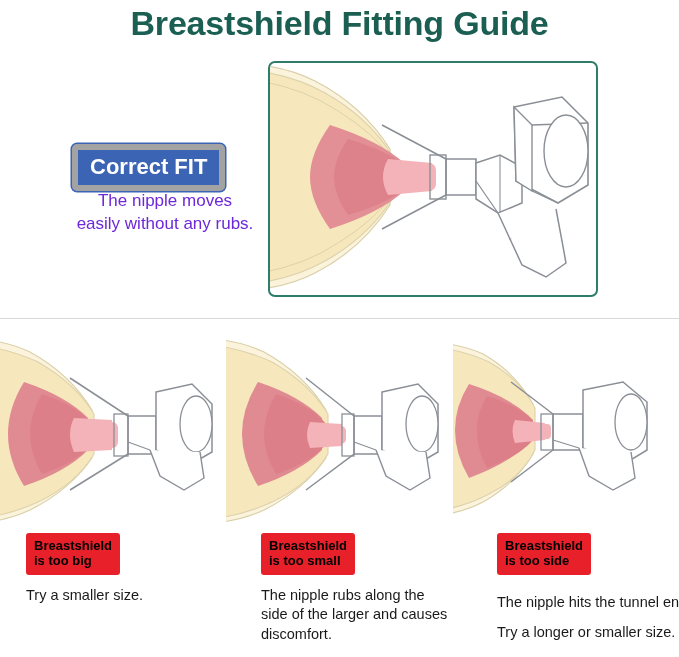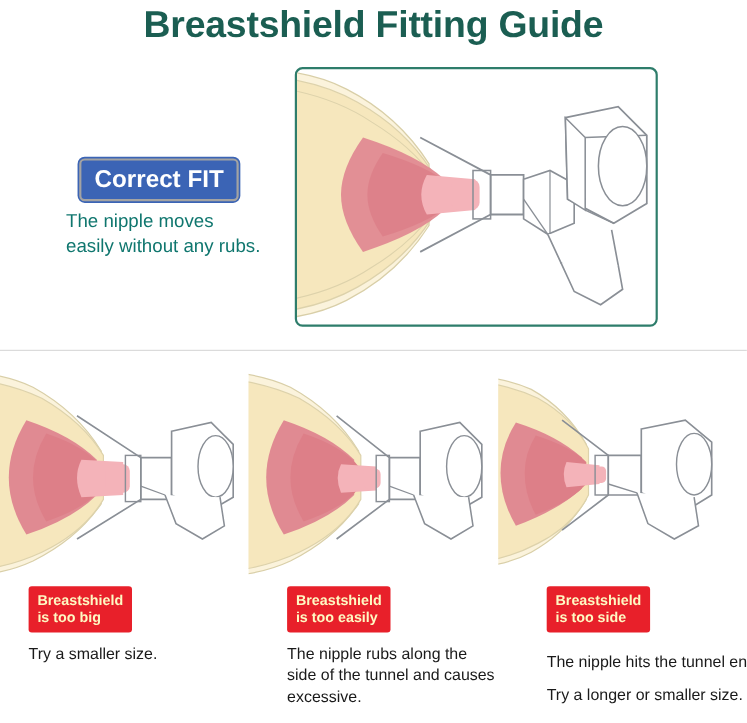--- a/index.html
+++ b/index.html
@@ -50,33 +50,33 @@
   .correct-fit-badge {
     position: absolute;
     left: 72px;
     top: 144px;
     background: #3b64b5;
     color: #ffffff;
     font-size: 22px;
     font-weight: bold;
     padding: 6px 12px 7px 12px;
     border-radius: 5px;
-    border: 2px solid #a3a3a3;
+    border: 6px solid #a3a3a3;
     box-shadow: 0 0 0 1.5px #3b64b5;
     line-height: 1;
   }
   .correct-fit-text {
     position: absolute;
     left: 60px;
     top: 190px;
     width: 210px;
-    text-align: left;
+    text-align: center;
     font-size: 17px;
     line-height: 1.35;
-    color: #0f766e;
+    color: #6d28d9;
   }
 
   
   .divider {
     position: absolute;
     left: 0;
     top: 318px;
     width: 679px;
     height: 1px;
     background: #d8d8d8;
@@ -106,21 +106,21 @@
     top: 0;
     width: 226px;
     height: 196px;
   }
   .col-figure svg { display: block; }
 
   .badge-red {
     position: absolute;
     top: 203px;
     background: #e8202a;
-    color: #fef9c3;
+    color: #000000;
     font-weight: bold;
     font-size: 13px;
     line-height: 1.18;
     padding: 5px 8px 6px 8px;
     border-radius: 3px;
   }
   .col-0 .badge-red { left: 26px; }
   .col-1 .badge-red { left: 35px; }
   .col-2 .badge-red { left: 44px; }
 
@@ -229,24 +229,24 @@
           <path d="M 128 86 L 156 86 L 156 124 L 128 124" fill="none" stroke="#8a8f96" stroke-width="1.5"></path>
           <rect x="116" y="84" width="12" height="42" fill="none" stroke="#8a8f96" stroke-width="1.3"></rect>
           <path d="M 156 62 L 192 54 L 212 74 L 212 122 L 188 136 L 156 120 Z" fill="#ffffff" stroke="#8a8f96" stroke-width="1.5"></path>
           <ellipse cx="196" cy="94" rx="16" ry="28" fill="#ffffff" stroke="#8a8f96" stroke-width="1.3"></ellipse>
           <path d="M 150 120 L 160 146 L 184 160 L 204 148 L 200 122" fill="#ffffff" stroke="#8a8f96" stroke-width="1.4"></path>
           <path d="M 128 112 L 150 120" fill="none" stroke="#8a8f96" stroke-width="1.2"></path>
         </svg>
       </div>
       <div class="badge-red">
         <div>Breastshield</div>
-        <div>is too easily</div>
+        <div>is too small</div>
       </div>
       <div class="col-caption">
-        <p class="caption-p">The nipple rubs along the side of the tunnel and causes excessive.</p>
+        <p class="caption-p">The nipple rubs along the side of the larger and causes discomfort.</p>
         <p class="caption-p">Try a larger size.</p>
       </div>
     </div>
 
     <div class="col col-2">
       <div class="col-figure">
         <svg width="226" height="196" viewBox="0 0 226 196">
           <path d="M -32 12 Q 4 12 30 24 Q 62 42 80 74 L 80 124 Q 62 154 30 172 Q 4 186 -32 186 Z" fill="#fbf3dc" stroke="#d9cfa8" stroke-width="1.1"></path>
           <path d="M -24 16 Q 10 20 36 32 Q 68 50 82 78 L 82 120 Q 68 148 36 164 Q 10 178 -24 182 Z" fill="#f6e7bd" stroke="#ddd2ab" stroke-width="1.1"></path>
           <path d="M 16 54 Q 54 66 76 86 L 76 114 Q 54 134 16 148 Q 2 124 2 100 Q 2 76 16 54 Z" fill="#e08a92"></path>

